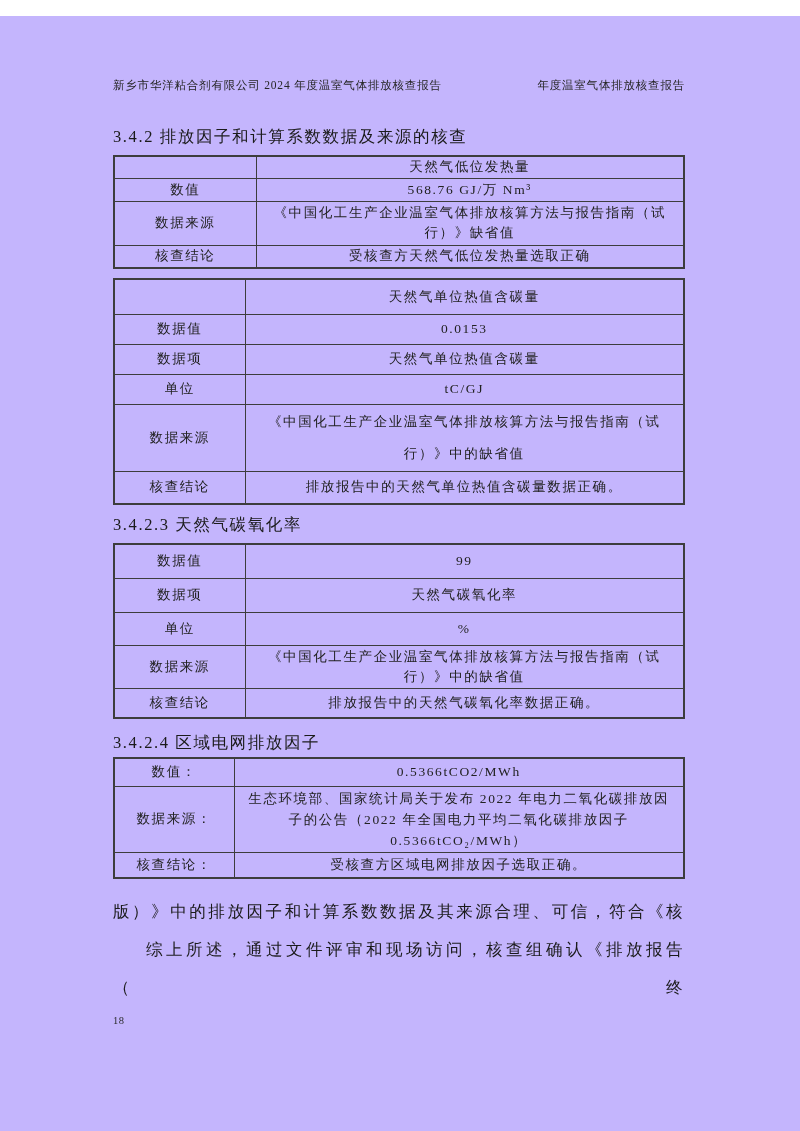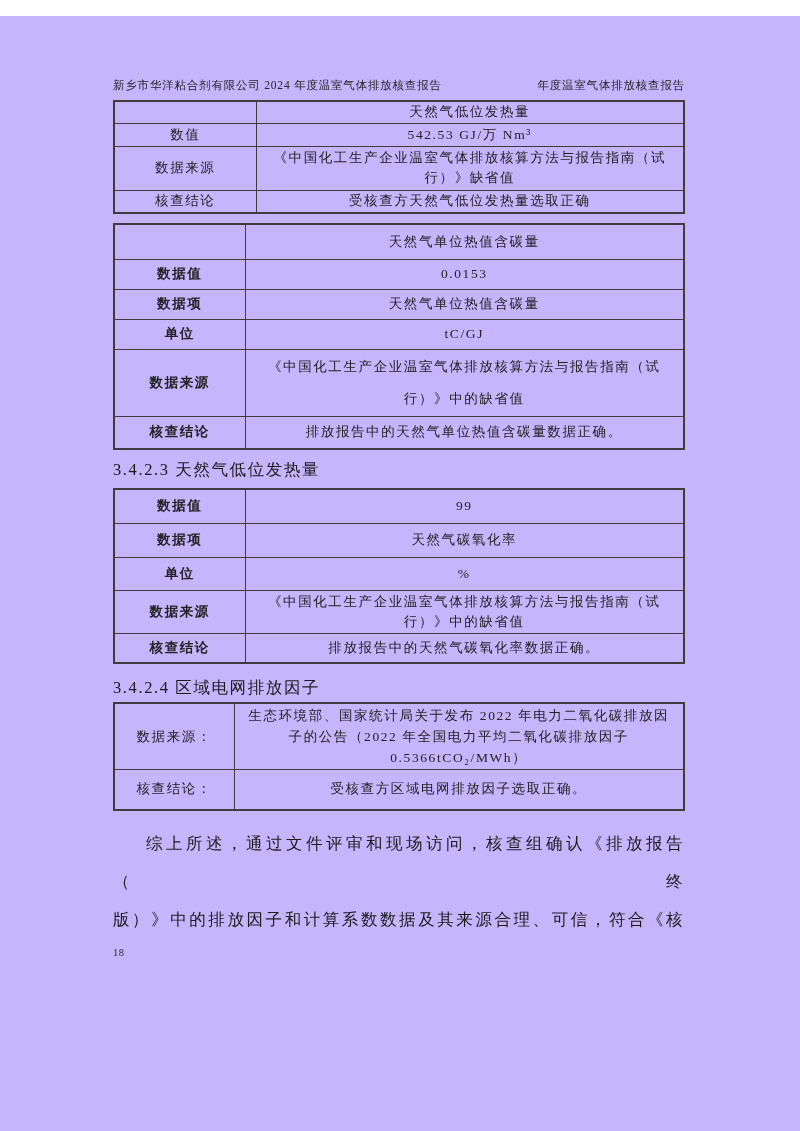--- a/index.html
+++ b/index.html
@@ -33,21 +33,21 @@
   }
   table.doc-table td {
     border: 1px solid #3d3d3d; text-align: center; vertical-align: middle;
     font-size: 13.5px; letter-spacing: 1.6px; color: #222; padding: 1px 6px;
   }
   #t1 { margin-top: 7px; padding-left: 46px; }
   #t2 { margin-top: 9px; }
   #t3 { margin-top: 7px; }
   #t4 { margin-top: 3px; }
   #t1 td.lbl { width: 142px; }
-  #t2 td.lbl, #t3 td.lbl { width: 131px; font-weight: bold; }
+  #t2 td.lbl, #t3 td.lbl { width: 131px; }
   #t4 td.lbl { width: 120px; }
 
   .lines-tight div { line-height: 20px; }
   .lines-wide  div { line-height: 32px; }
   .lines-mid   div { line-height: 21px; }
 
   .para { margin-top: 14px; font-size: 16.5px; color: #1b1b1b; }
   .para-line {
     letter-spacing: 2.4px; line-height: 38px;
     text-align: justify; text-align-last: justify;
@@ -63,31 +63,32 @@
 <body>
 
 <div class="page">
   <div class="content">
 
     <div class="doc-header">
       <span>新乡市华洋粘合剂有限公司 2024 年度温室气体排放核查报告</span>
       <span>年度温室气体排放核查报告</span>
     </div>
 
+    <div class="h-main" id="h342">3.4.2 排放因子和计算系数数据及来源的核查</div>
 
 
     <table class="doc-table" id="t1">
       <tbody>
         <tr style="height:22px">
           <td class="lbl"></td>
           <td>天然气低位发热量</td>
         </tr>
         <tr style="height:23px">
           <td class="lbl">数值</td>
-          <td>542.53 GJ/万 Nm³</td>
+          <td>568.76 GJ/万 Nm³</td>
         </tr>
         <tr style="height:44px">
           <td class="lbl">数据来源</td>
           <td class="lines-tight">
             <div>《中国化工生产企业温室气体排放核算方法与报告指南（试</div>
             <div>行）》缺省值</div>
           </td>
         </tr>
         <tr style="height:23px">
           <td class="lbl">核查结论</td>
@@ -122,21 +123,21 @@
             <div>行）》中的缺省值</div>
           </td>
         </tr>
         <tr style="height:33px">
           <td class="lbl">核查结论</td>
           <td>排放报告中的天然气单位热值含碳量数据正确。</td>
         </tr>
       </tbody>
     </table>
 
-    <div class="h-sub" id="h3423">3.4.2.3 天然气低位发热量</div>
+    <div class="h-sub" id="h3423">3.4.2.3 天然气碳氧化率</div>
 
     <table class="doc-table" id="t3">
       <tbody>
         <tr style="height:34px">
           <td class="lbl">数据值</td>
           <td>99</td>
         </tr>
         <tr style="height:34px">
           <td class="lbl">数据项</td>
           <td>天然气碳氧化率</td>
@@ -156,36 +157,40 @@
           <td class="lbl">核查结论</td>
           <td>排放报告中的天然气碳氧化率数据正确。</td>
         </tr>
       </tbody>
     </table>
 
     <div class="h-sub" id="h3424">3.4.2.4 区域电网排放因子</div>
 
     <table class="doc-table" id="t4">
       <tbody>
+        <tr style="height:28px">
+          <td class="lbl">数值：</td>
+          <td>0.5366tCO2/MWh</td>
+        </tr>
         <tr style="height:65px">
           <td class="lbl">数据来源：</td>
           <td class="lines-mid">
             <div>生态环境部、国家统计局关于发布 2022 年电力二氧化碳排放因</div>
             <div>子的公告（2022 年全国电力平均二氧化碳排放因子</div>
             <div>0.5366tCO₂/MWh）</div>
           </td>
         </tr>
-        <tr style="height:40px">
+        <tr style="height:26px">
           <td class="lbl">核查结论：</td>
           <td>受核查方区域电网排放因子选取正确。</td>
         </tr>
       </tbody>
     </table>
 
     <div class="para">
+      <div class="para-line">版）》中的排放因子和计算系数数据及其来源合理、可信，符合《核</div>
       <div class="para-line first">综上所述，通过文件评审和现场访问，核查组确认《排放报告（终</div>
-      <div class="para-line">版）》中的排放因子和计算系数数据及其来源合理、可信，符合《核</div>
     </div>
 
     <div class="page-number">18</div>
 
   </div>
 </div>
 
 </body></html>

